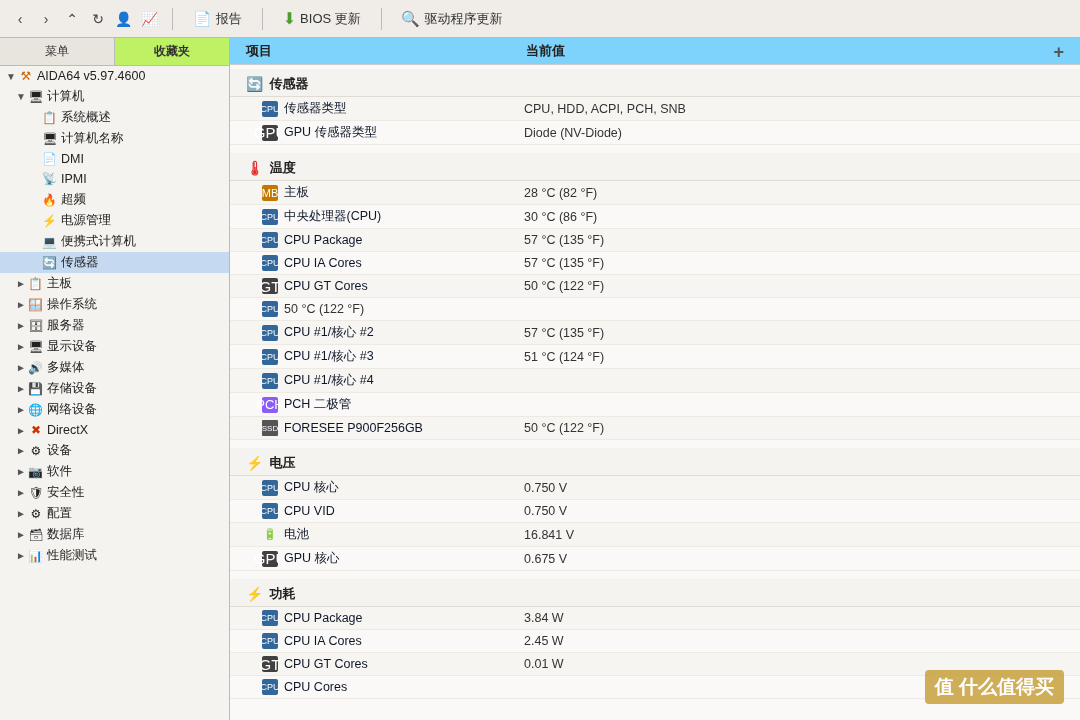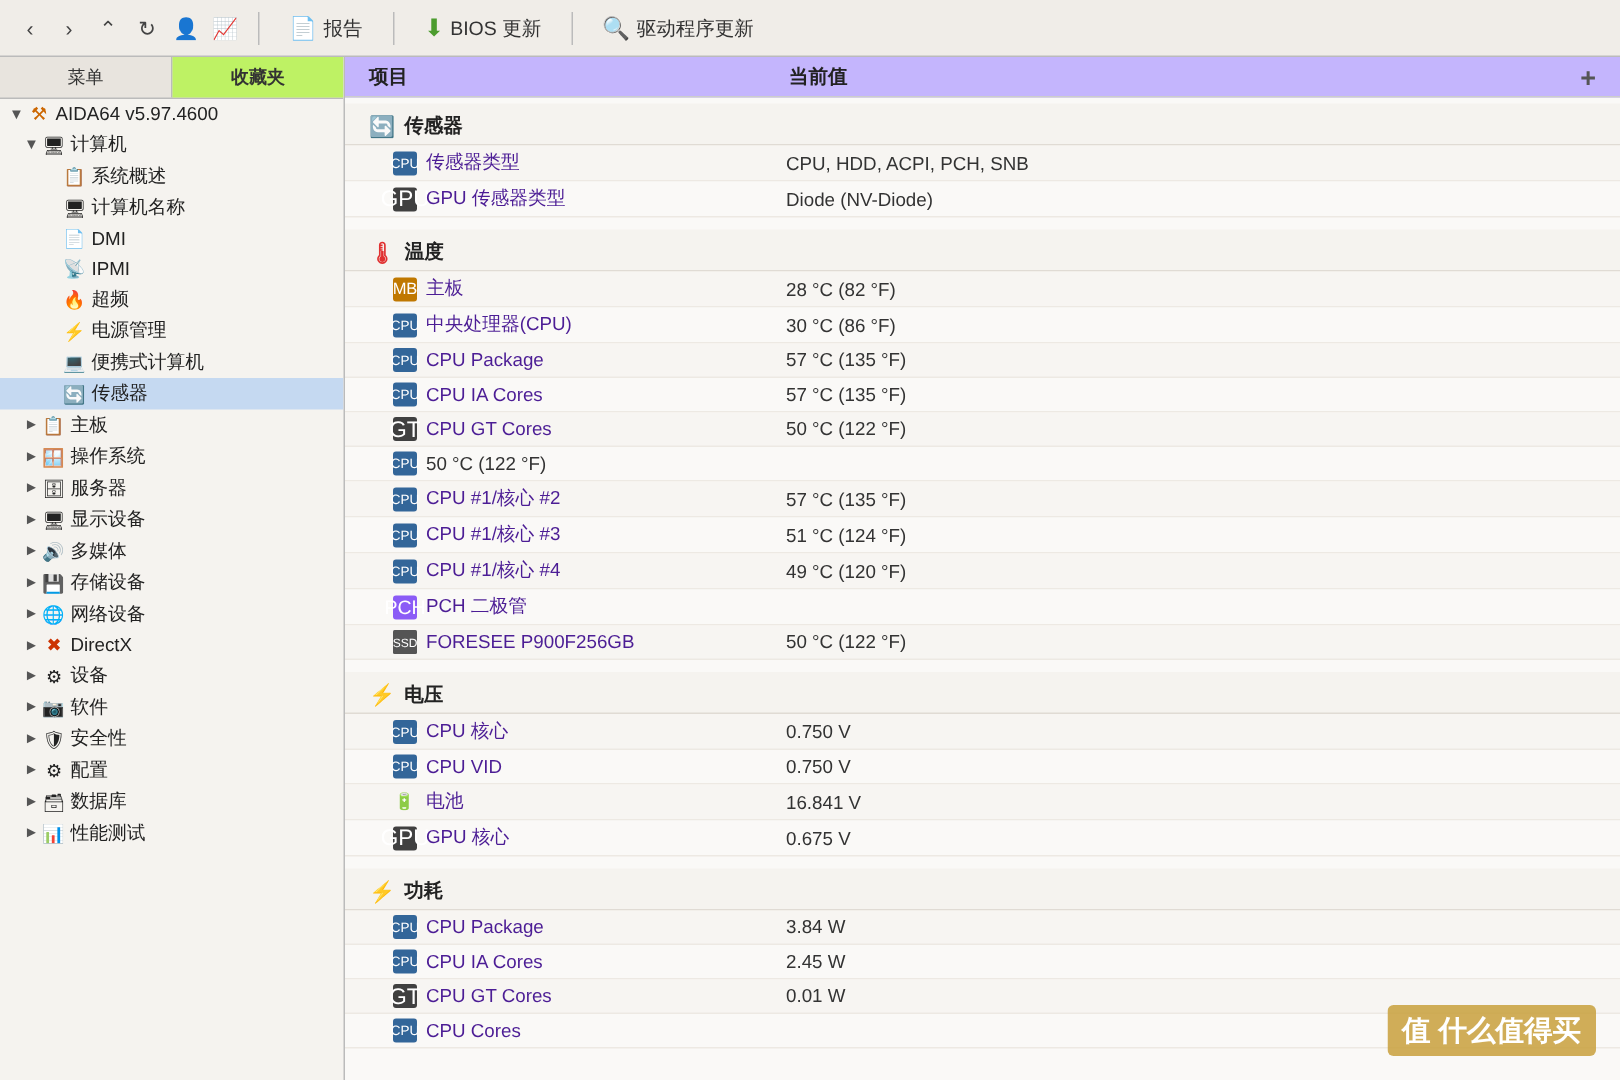--- a/index.html
+++ b/index.html
@@ -124,21 +124,21 @@
     
     .content {
       flex: 1;
       background: #faf9f7;
       overflow-y: auto;
       overflow-x: hidden;
       position: relative;
     }
     .content-header {
       display: flex;
-      background: #c4b5fd;
+      background: #7dd3fc;
       border-bottom: 1px solid #ccc;
       padding: 4px 16px;
       font-weight: bold;
       font-size: 13px;
       color: #222;
       position: sticky;
       top: 0;
       z-index: 10;
     }
     .col-item { width: 280px; }
@@ -183,21 +183,21 @@
       width: 16px; min-width: 16px;
       height: 16px;
       margin-right: 6px;
       display: inline-flex;
       align-items: center;
       justify-content: center;
       font-size: 11px;
     }
     .row-name {
       width: 240px;
-      color: #4c1d95;
+      color: #0f172a;
       font-size: 12.5px;
     }
     .row-value {
       flex: 1;
       color: #333;
       font-size: 12.5px;
     }
 
     
     .ic-sensor { color: #e05000; }
@@ -449,21 +449,20 @@
         <span class="row-value">57 °C  (135 °F)</span>
       </div>
       <div class="data-row">
         <span class="row-icon ic-cpu">CPU</span>
         <span class="row-name">CPU #1/核心 #3</span>
         <span class="row-value">51 °C  (124 °F)</span>
       </div>
       <div class="data-row">
         <span class="row-icon ic-cpu">CPU</span>
         <span class="row-name">CPU #1/核心 #4</span>
-        <span class="row-value">49 °C  (120 °F)</span>
       </div>
       <div class="data-row">
         <span class="row-icon ic-pch">PCH</span>
         <span class="row-name">PCH 二极管</span>
       </div>
       <div class="data-row">
         <span class="row-icon ic-ssd" style="font-size:8px;">SSD</span>
         <span class="row-name">FORESEE P900F256GB</span>
         <span class="row-value">50 °C  (122 °F)</span>
       </div>

